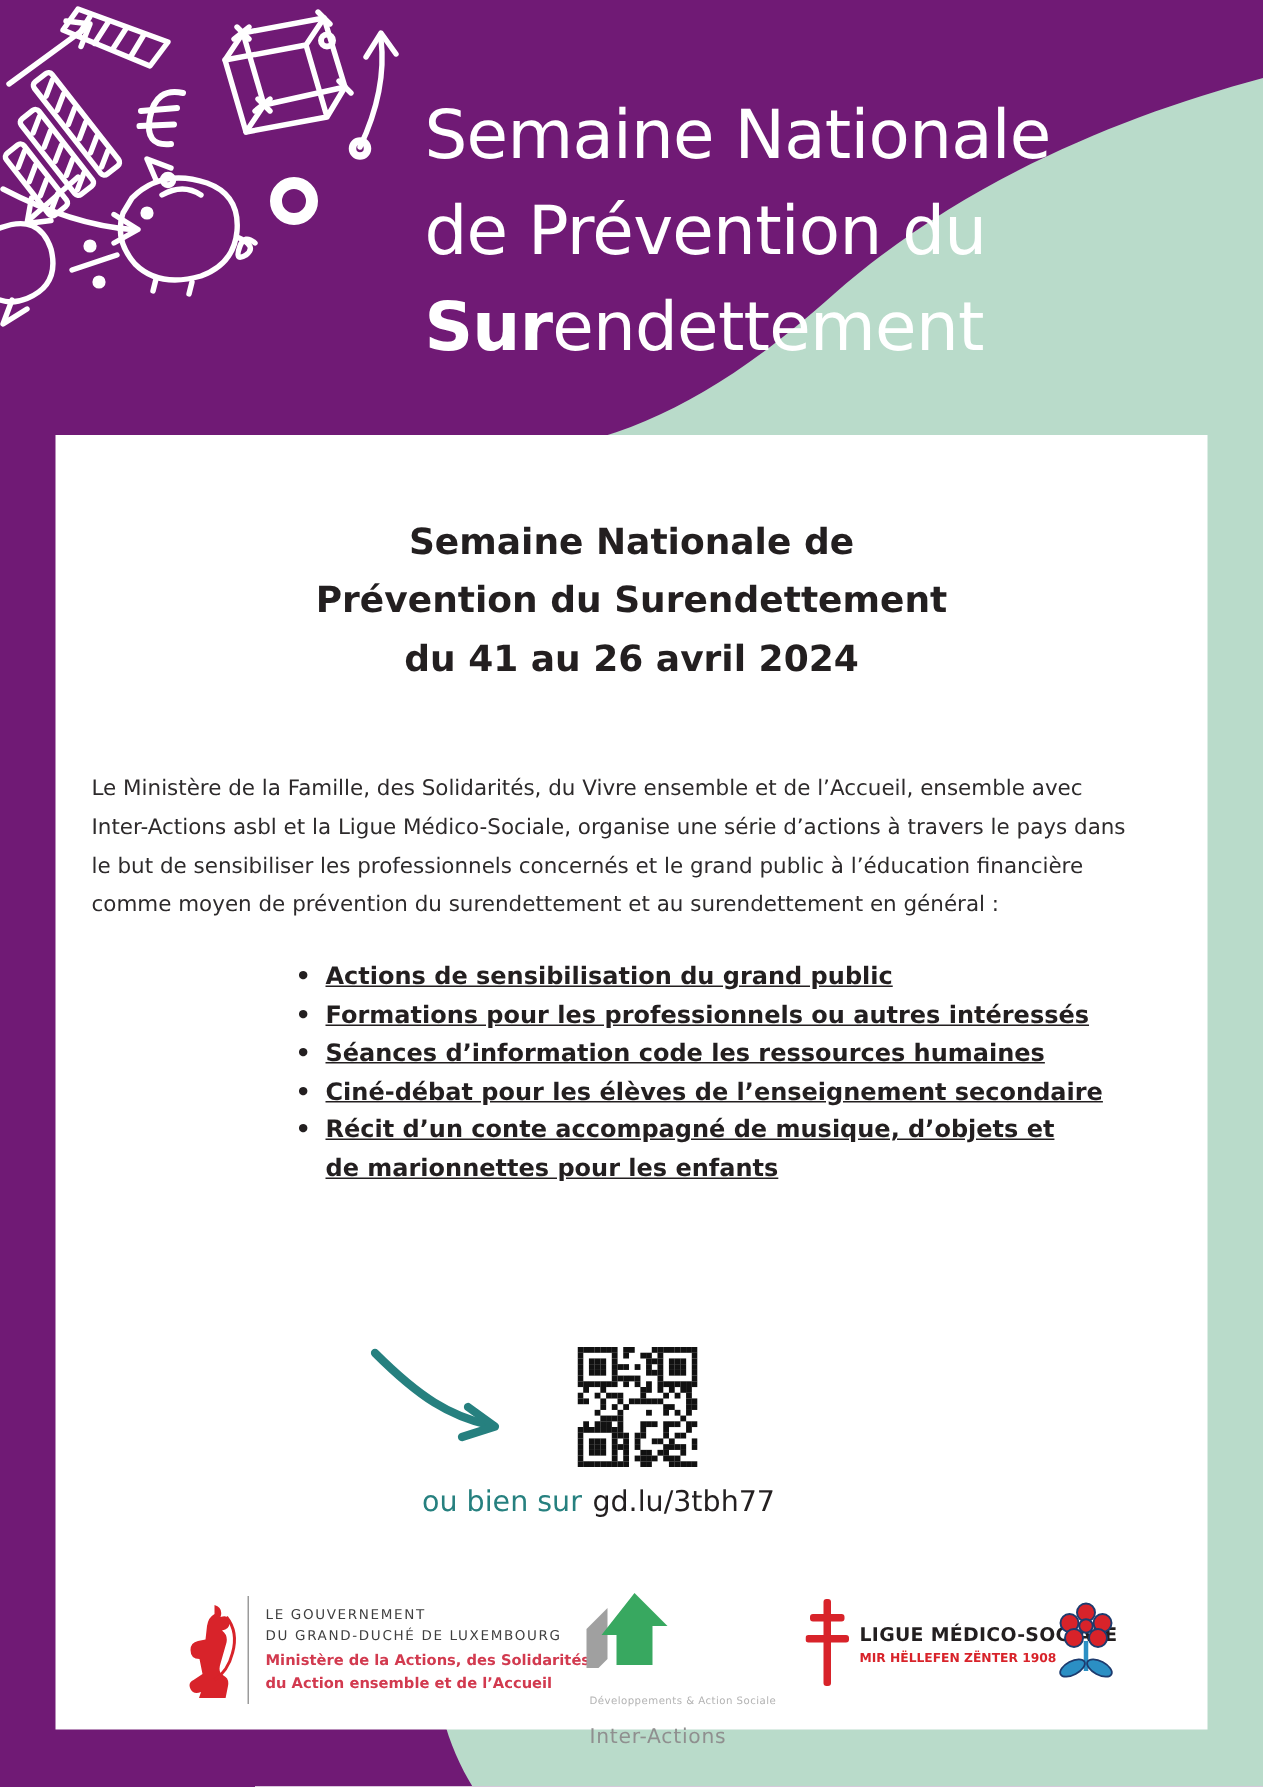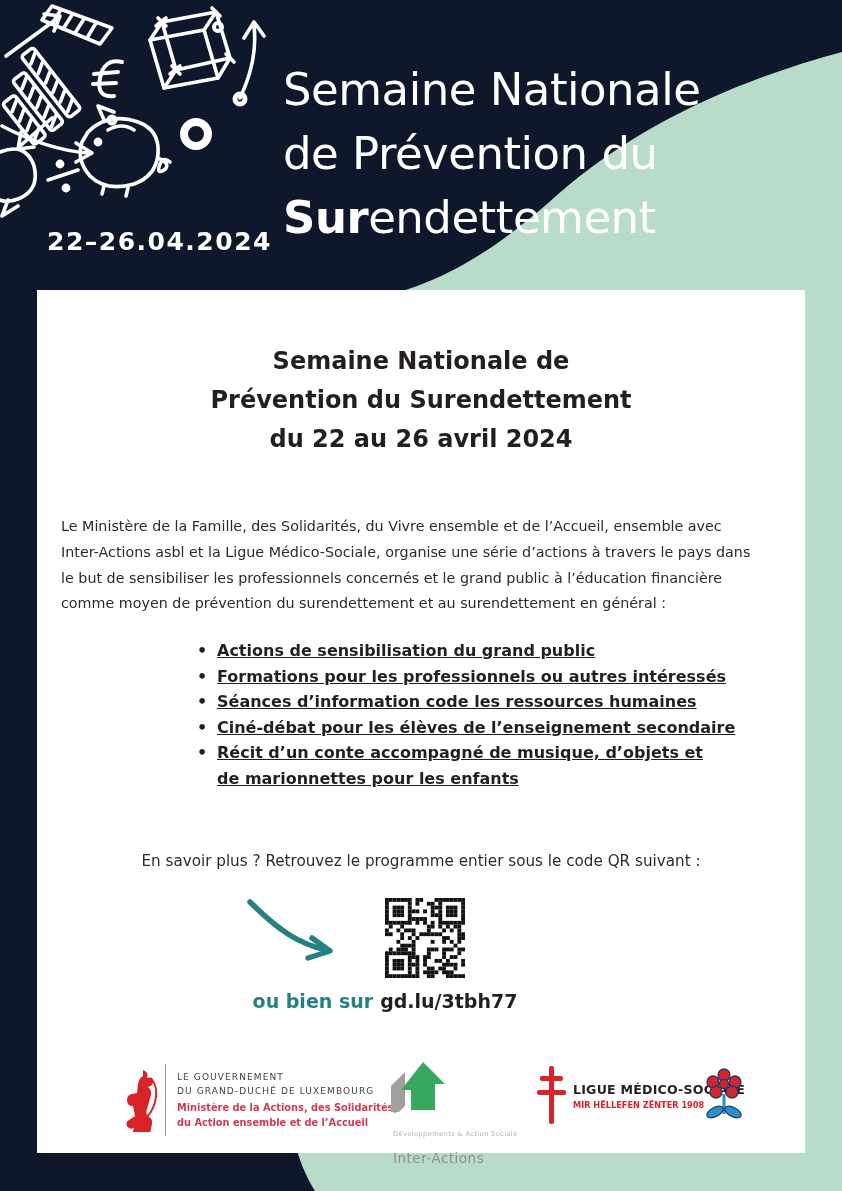--- a/index.html
+++ b/index.html
@@ -1,18 +1,18 @@
 <!DOCTYPE html>
 <html><head>
 <meta charset="utf-8">
 <style>
   html,body{margin:0;padding:0;background:#ffffff;}
   .poster{
     position:relative;width:842px;height:1191px;overflow:hidden;
-    background:#0f172a;
+    background:#701a75;
     font-family:"DejaVu Sans","Liberation Sans",sans-serif;
     color:#231f20;
   }
   svg{display:block;}
   .bg-svg{position:absolute;left:0;top:0;}
   .doodles{position:absolute;left:0;top:0;}
 
   
   .hdr-title{
     position:absolute;left:283px;top:58px;
@@ -48,22 +48,22 @@
     content:"•";position:absolute;left:0;top:0;font-size:16px;
   }
   .qr-caption{
     position:absolute;left:0;top:562px;width:768px;text-align:center;
     font-size:15.2px;color:#2d2a2b;
   }
   .qr-box{position:absolute;left:348px;top:608px;width:80px;height:80px;background:#ffffff;}
   .qr-box svg rect{fill:#111111;}
   .arrow-curved{position:absolute;left:205px;top:608px;}
   .link-line{
-    position:absolute;left:4px;top:700px;width:688px;text-align:center;
-    font-weight:700;font-size:19px;color:#231f20;
+    position:absolute;left:18px;top:700px;width:688px;text-align:center;
+    font-weight:400;font-size:19px;color:#231f20;
   }
   .link-line .teal{color:#26807f;margin-right:7px;}
   .link-line .url{cursor:pointer;}
 
   
   .gov-logo{position:absolute;left:84px;top:774px;width:250px;height:76px;}
   .gov-lion{position:absolute;left:0;top:4px;}
   .gov-divider{position:absolute;left:44px;top:0;width:1px;height:72px;background:#9b9b9b;}
   .gov-text{position:absolute;left:56px;top:6px;white-space:nowrap;}
   .gov-caps{font-size:9px;letter-spacing:1.1px;color:#3f3f3f;line-height:14px;}
@@ -168,45 +168,43 @@
       <circle cx="60" cy="164" r="2.6" fill="#ffffff"></circle>
       <circle cx="66" cy="188" r="2.6" fill="#ffffff"></circle>
     </g>
   </svg>
 
   <div class="hdr-title">
     <div>Semaine Nationale</div>
     <div>de Prévention du</div>
     <div><span class="bold">Sur</span><span>endettement</span></div>
   </div>
-  <div class="hdr-date">22–26.04.2024</div>
 
   <div class="card">
 
     <div class="card-heading">
       <div>Semaine Nationale de</div>
       <div>Prévention du Surendettement</div>
-      <div>du 22 au 26 avril 2024</div>
+      <div>du 41 au 26 avril 2024</div>
     </div>
 
     <div class="card-intro">Le Ministère de la Famille, des Solidarités, du Vivre ensemble et de l’Accueil, ensemble avec
 Inter-Actions asbl et la Ligue Médico-Sociale, organise une série d’actions à travers le pays dans
 le but de sensibiliser les professionnels concernés et le grand public à l’éducation financière
 comme moyen de prévention du surendettement et au surendettement en général :</div>
 
     <ul class="action-list">
         <li>Actions de sensibilisation du grand public</li>
         <li>Formations pour les professionnels ou autres intéressés</li>
         <li>Séances d’information code les ressources humaines</li>
         <li>Ciné-débat pour les élèves de l’enseignement secondaire</li>
         <li>Récit d’un conte accompagné de musique, d’objets et
 de marionnettes pour les enfants</li>
       </ul>
 
-    <div class="qr-caption">En savoir plus ? Retrouvez le programme entier sous le code QR suivant :</div>
 
     <svg class="arrow-curved" width="100" height="68" viewBox="0 0 100 68" fill="none" stroke="#26807f" stroke-width="5.5" stroke-linecap="round" stroke-linejoin="round">
       <path d="M8,4 C38,34 58,46 84,52"></path>
       <path d="M70,40 L88,53 L66,60"></path>
     </svg>
 
     <div class="qr-box">
       <svg id="qr" width="80" height="80" viewBox="0 0 80 80">
           <rect x="0.00" y="0.00" width="3.86" height="3.86"></rect>
           <rect x="3.81" y="0.00" width="3.86" height="3.86"></rect>

